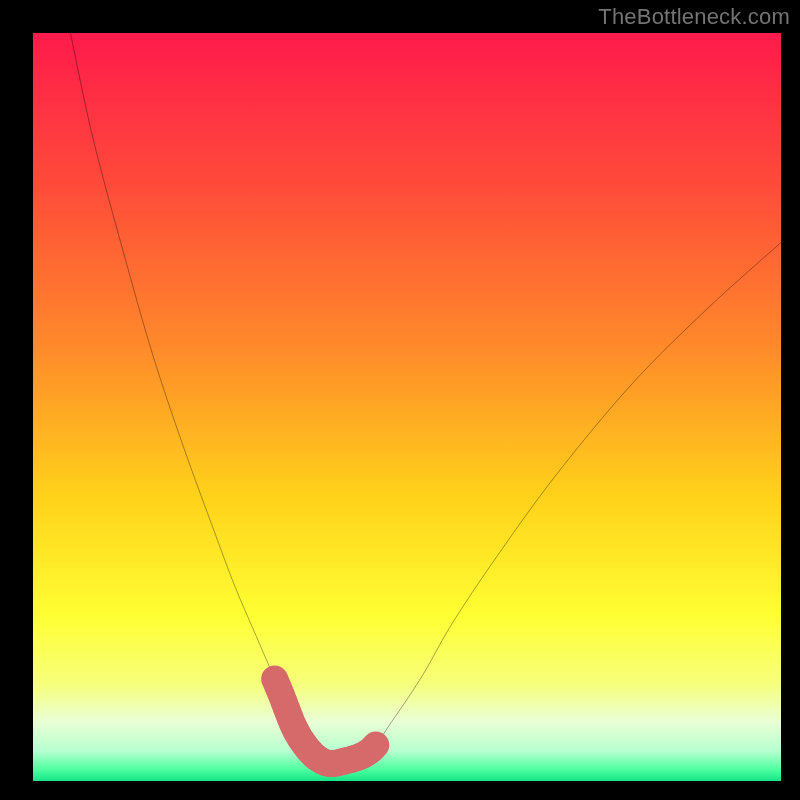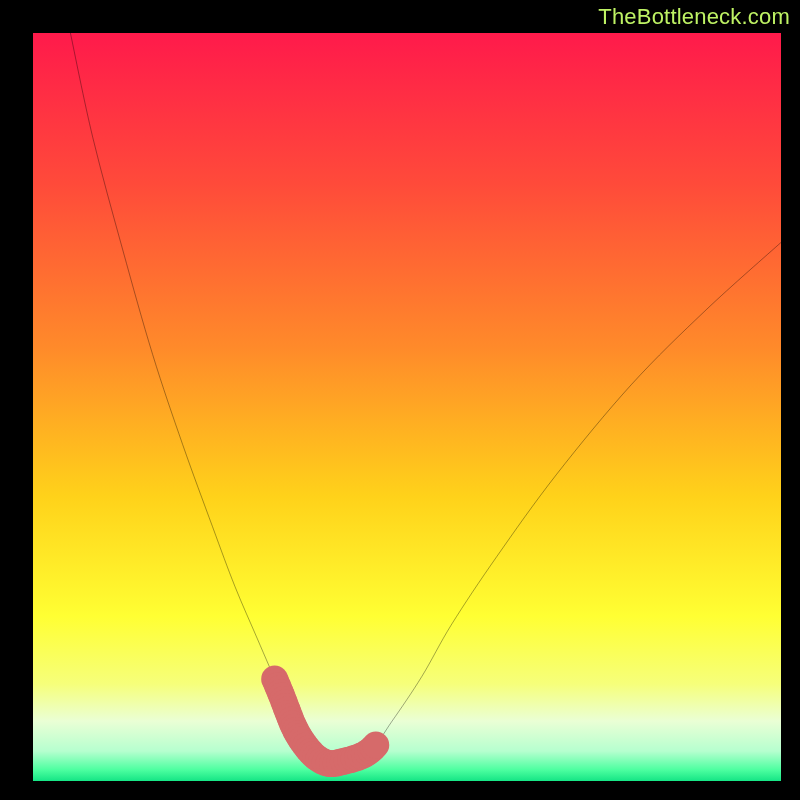--- a/index.html
+++ b/index.html
@@ -14,21 +14,21 @@
   .stage {
     position: relative;
     width: 800px;
     height: 800px;
     background: #000;
   }
   .watermark {
     position: absolute;
     top: 4px;
     right: 10px;
-    color: #bef264;
+    color: #737373;
     font-size: 22px;
     font-weight: 500;
     letter-spacing: 0.2px;
     z-index: 5;
   }
   svg.plot {
     position: absolute;
     left: 33px;
     top: 33px;
     width: 748px;

